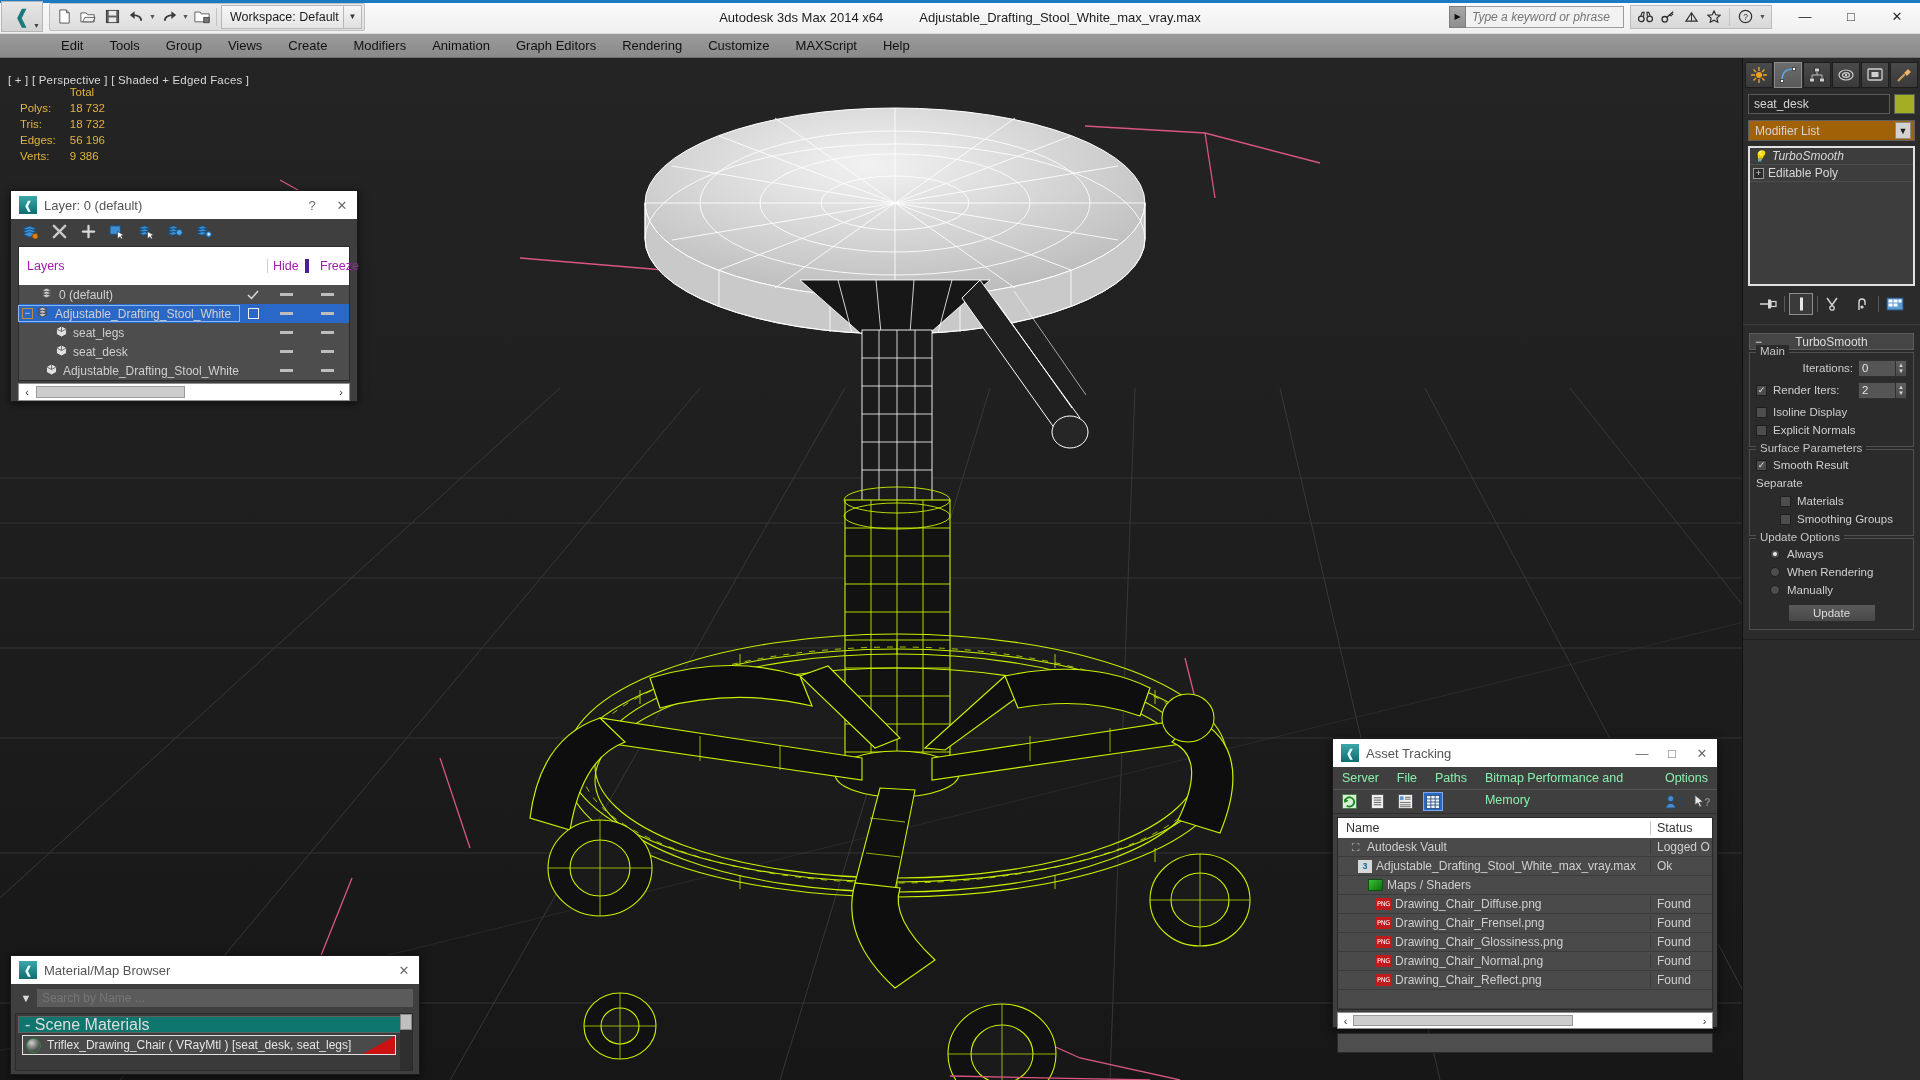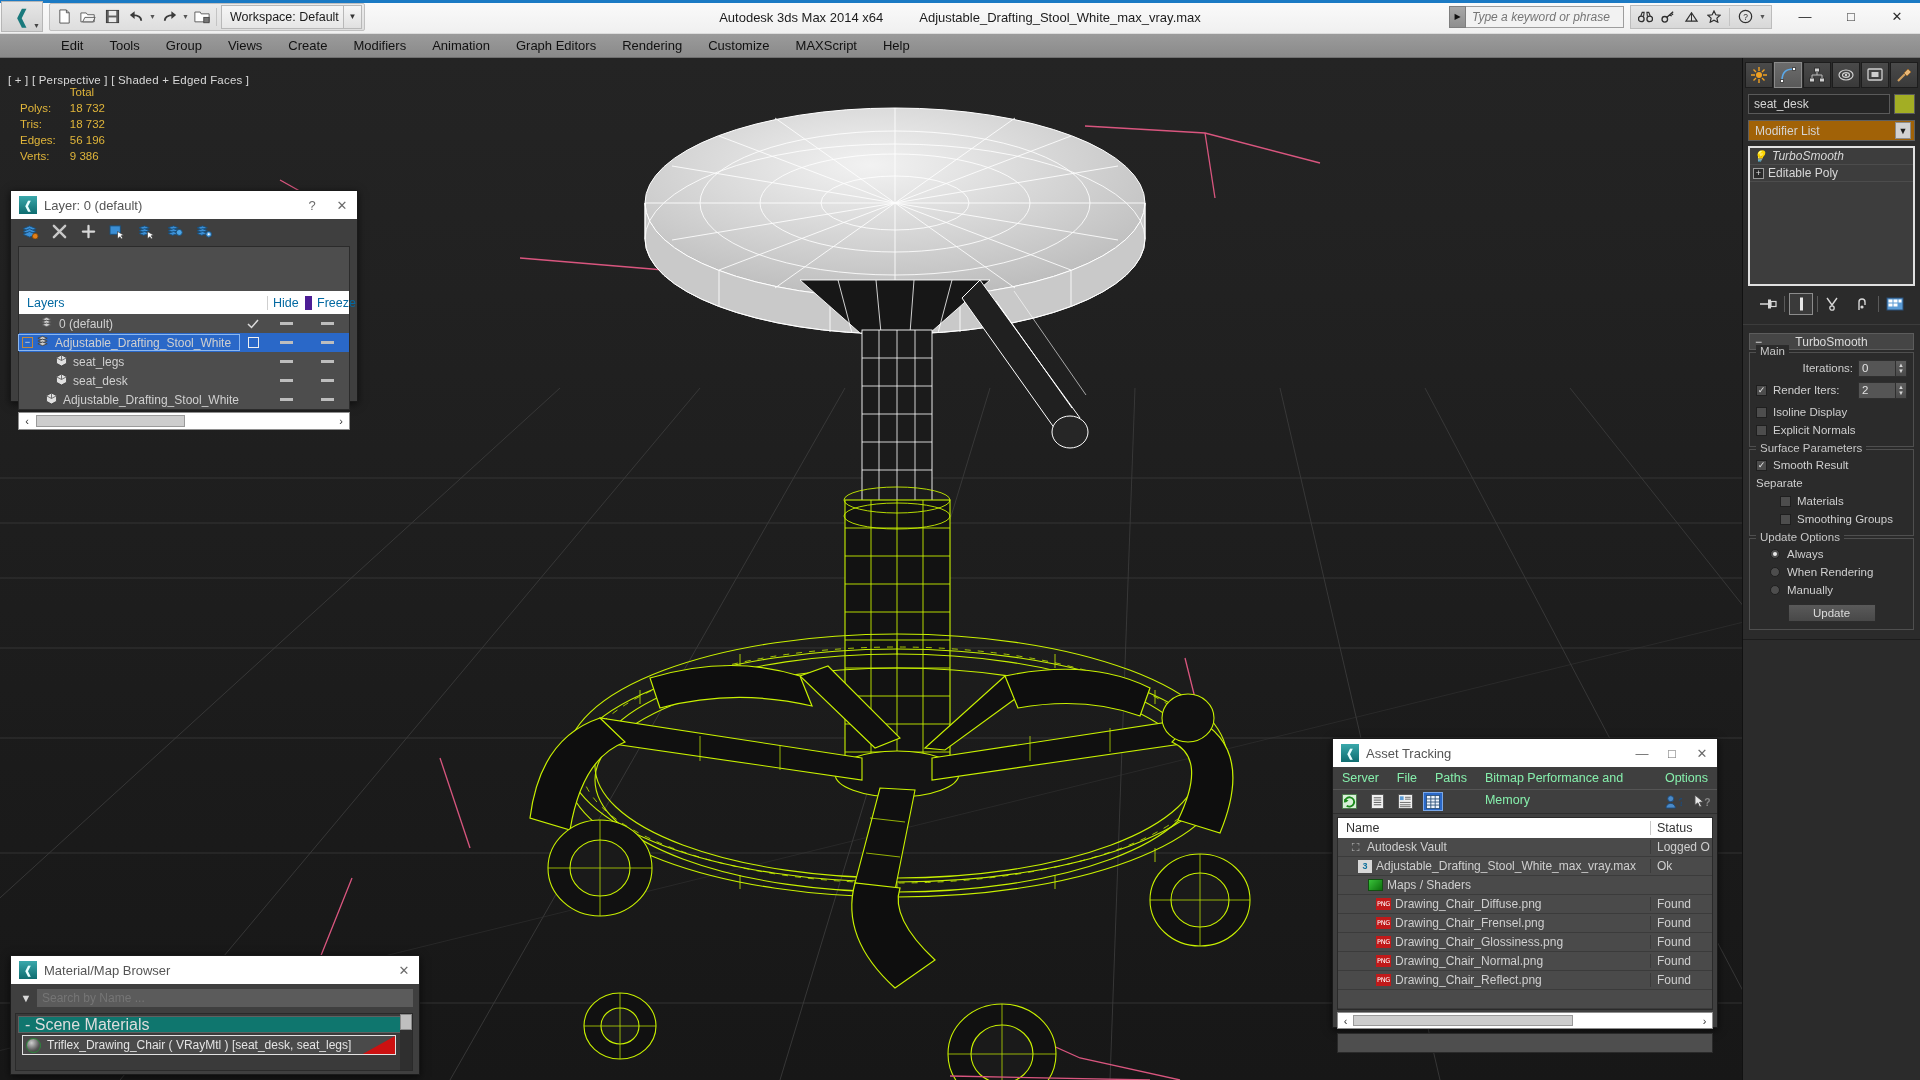--- a/index.html
+++ b/index.html
@@ -226,25 +226,25 @@
   }
   .dlg-title .spacer { flex:1; }
   .dlg-tbtn { width:30px; height:28px; display:flex; align-items:center; justify-content:center;
     color:#6b6b6b; font-size:13px; cursor:pointer; }
 
   
   #layerDlg { left:10px; top:190px; width:348px; height:212px; }
   .layer-toolbar { height:24px; display:flex; align-items:center; padding-left:10px; gap:11px; }
   .lt-btn { width:18px; height:18px; display:flex; align-items:center; justify-content:center; cursor:pointer; }
   .layer-list { margin:3px 7px 0 7px; background:#4d4d4d; border:1px solid #2b2b2b; }
-  .ll-head { display:flex; height:23px; background:#ffffff; color:#0369a1; font-size:12.5px; align-items:center;margin-top:44px; }
+  .ll-head { display:flex; height:38px; background:#ffffff; color:#a21caf; font-size:12.5px; align-items:center; }
   .ll-head .c-name { flex:1; padding-left:8px; }
   .ll-head .c-chk { width:28px; border-left:1px solid #cfcfcf; }
   .ll-head .c-hide { width:38px; border-left:1px solid #cfcfcf; padding-left:5px; }
-  .ll-head .c-freeze { width:44px; border-left:7px solid #4c1d95; padding-left:5px; }
+  .ll-head .c-freeze { width:44px; border-left:4px solid #4c1d95; padding-left:11px; }
   .ll-row { display:flex; height:19px; align-items:center; color:#d0d0d0; font-size:12px; }
   .ll-row.sel { background:#2a68c8; }
   .ll-row .rname { flex:1; display:flex; align-items:center; overflow:hidden; white-space:nowrap; }
   .ll-row.sel .rname { outline:1px solid #8ab6f0; }
   .ll-row .rchk { width:28px; display:flex; align-items:center; justify-content:center; }
   .ll-row .rhide, .ll-row .rfreeze { display:flex; align-items:center; justify-content:center; }
   .ll-row .rhide { width:38px; } .ll-row .rfreeze { width:44px; }
   .dash { display:inline-block; width:13px; height:3px; background:#bdbdbd; }
   .expander { width:11px; height:11px; border:1px solid #c08a40; color:#e2e2e2;
     font-size:9px; line-height:9px; text-align:center; margin:0 4px 0 3px; flex:none; }

